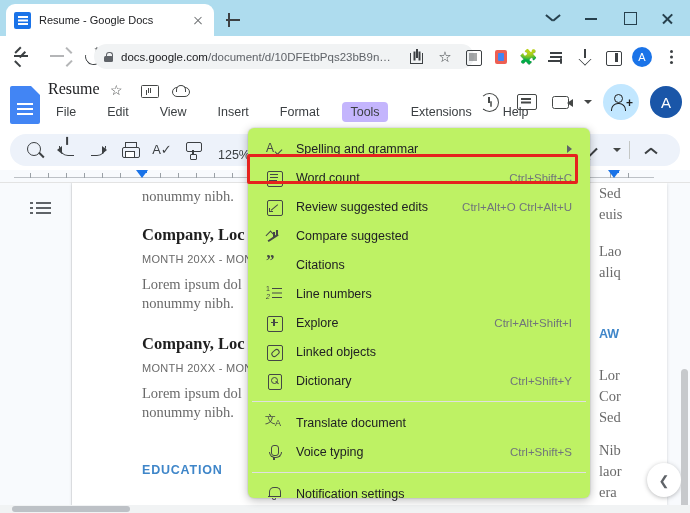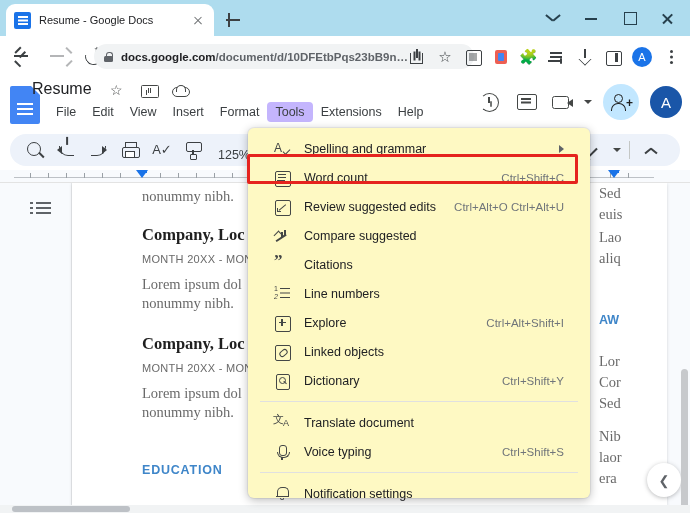--- a/index.html
+++ b/index.html
@@ -96,21 +96,21 @@
     transform: rotate(12deg);
   }
 
   .omnibox {
     position: absolute; left: 94px; top: 44px; width: 380px; height: 25px;
     background: #f1f3f4; border-radius: 13px; display: flex; align-items: center; padding: 0 10px;
   }
   .lock { width: 9px; height: 11px; position: relative; flex: 0 0 9px; margin-right: 8px; }
   .lock::before { content: ""; position: absolute; left: 0; top: 4.5px; width: 9px; height: 6.5px; background: #5f6368; border-radius: 1.5px; }
   .lock::after { content: ""; position: absolute; left: 2px; top: 0.5px; width: 5px; height: 6px; border: 1.6px solid #5f6368; border-bottom: none; border-radius: 3px 3px 0 0; }
-  .url { font-size: 11.5px; color: #202124; white-space: nowrap; overflow: hidden; font-weight: bold; }
+  .url { font-size: 11.5px; color: #202124; white-space: nowrap; overflow: hidden; }
   .url .host { color: #202124; }
   .url .path { color: #5f6368; }
 
   .navright { position: absolute; right: 6px; top: 44px; height: 26px; display: flex; align-items: center; gap: 2px; }
   .nr { width: 26px; height: 26px; position: relative; }
   .ic-share::before { content:""; position:absolute; left:6px; top:9px; width:11px; height:10px; border:1.6px solid #3c4043; border-top:none; }
   .ic-share::after  { content:""; position:absolute; left:12px; top:5px; width:1.6px; height:9px; background:#3c4043; box-shadow:-2.5px 2.5px 0 0 #3c4043, 2.5px 2.5px 0 0 #3c4043; }
   .ic-star { color:#3c4043; font-size:15px; line-height:26px; text-align:center; }
   .ic-box::before { content:""; position:absolute; left:6px; top:6px; width:14px; height:14px; border:1.7px solid #3c4043; border-radius:2px; }
   .ic-box::after  { content:""; position:absolute; left:9px; top:9px; width:8px; height:8px; background:#3c4043; opacity:.45; }
@@ -140,36 +140,36 @@
     background: #4285f4; border-radius: 2px;
   }
   .docs-logo::before {
     content: ""; position: absolute; right: 0; top: 0;
     border-left: 9px solid transparent; border-top: 9px solid #ffffff;
   }
   .docs-logo::after {
     content: ""; position: absolute; left: 7px; top: 17px; width: 16px; height: 2px;
     background: #fff; box-shadow: 0 5px 0 #fff, 0 10px 0 #fff;
   }
-  .doc-title { position: absolute; left: 32px; top: 80px; font-size: 16px; color: #202124; }
+  .doc-title { position: absolute; left: 48px; top: 80px; font-size: 16px; color: #202124; font-family: Liberation Serif, serif; }
   .title-icons { position: absolute; left: 110px; top: 82px; display: flex; gap: 14px; align-items: center; }
   .ti { width: 17px; height: 17px; position: relative; color: #444746; font-size: 14px; }
   .ti-star { line-height: 17px; }
   .ti-folder::before { content:""; position:absolute; left:0; top:3px; width:16px; height:11px; border:1.5px solid #444746; border-radius:1.5px; }
   .ti-folder::after  { content:""; position:absolute; left:6.5px; top:6px; width:1.4px; height:5px; background:#444746; box-shadow:-2px 2px 0 #444746, 2px 0 0 #444746; }
   .ti-cloud::before {
     content:""; position:absolute; left:0px; top:5px; width:16px; height:8px;
     border:1.5px solid #444746; border-radius: 8px 8px 8px 8px / 8px 8px 8px 8px;
   }
   .ti-cloud::after {
     content:""; position:absolute; left:4px; top:2.5px; width:8px; height:6px;
     border:1.5px solid #444746; border-bottom:none; border-radius: 8px 8px 0 0;
     background: #fff;
   }
-  .menubar { position: absolute; left: 48px; top: 102px; display: flex; gap: 0; }
+  .menubar { position: absolute; left: 48px; top: 102px; display: flex; gap: 15px; }
   .menu-item {
     font-size: 12.5px; color: #3c4043; padding: 3px 8px; border-radius: 4px; cursor: default;
   }
   .menu-item.active { background: #c4b5fd; }
 
   .header-right { position: absolute; right: 8px; top: 84px; display: flex; align-items: center; gap: 5px; }
   .hr-icon { width: 32px; height: 32px; position: relative; }
   .hi-history::before {
     content:""; position:absolute; left:7px; top:7px; width:17px; height:17px;
     border:1.7px solid #444746; border-radius:50%; border-left-color: transparent;
@@ -330,23 +330,23 @@
     font-size: 13px; color:#5f6368;
   }
   .hscroll {
     position:absolute; left: 0; bottom: 0; width: 690px; height: 8px; background:#f1f3f4;
   }
   .hscroll-thumb { position:absolute; left: 12px; top: 1px; width: 118px; height: 6px; background:#bdc1c6; border-radius: 4px; }
 
   
   .dropdown {
     position:absolute; left: 248px; top: 128px; width: 342px; height: 370px;
-    background:#fef9c3; border-radius: 6px;
+    background:#bef264; border-radius: 6px;
     box-shadow: 0 2px 10px rgba(0,0,0,.28), 0 0 0 1px rgba(0,0,0,.05);
-    padding: 6px 12px; z-index: 40;
+    padding: 6px 4px; z-index: 40;
   }
   .mi {
     height: 29px; display:flex; align-items:center; padding: 0 14px 0 12px;
     font-size: 12.5px; color: #202124; position: relative;
   }
   .mi-icon {
     width: 20px; height: 20px; flex: 0 0 20px; margin-right: 12px;
     position: relative; color: #444746; font-size: 13px;
     display:flex; align-items:center; justify-content:center;
   }
@@ -558,21 +558,21 @@
         <div class="d-head" style="margin-top:20px">Company, Loc</div>
         <div class="d-meta" style="margin-top:8px">MONTH 20XX - MON</div>
         <div class="d-serif" style="margin-top:10px">Lorem ipsum dol</div>
         <div class="d-serif">nonummy nibh.</div>
         <div class="d-section" style="margin-top:40px">EDUCATION</div>
       </div>
 
       <div class="col-right">
         <div>Sed</div>
         <div>euis</div>
-        <div style="margin-top:2px">Lao</div>
+        <div style="margin-top:16px">Lao</div>
         <div>aliq</div>
         <div class="sec" style="margin-top:42px">AW</div>
         <div style="margin-top:22px">Lor</div>
         <div>Cor</div>
         <div>Sed</div>
         <div style="margin-top:12px">Nib</div>
         <div>laor</div>
         <div>era</div>
 
       </div>

